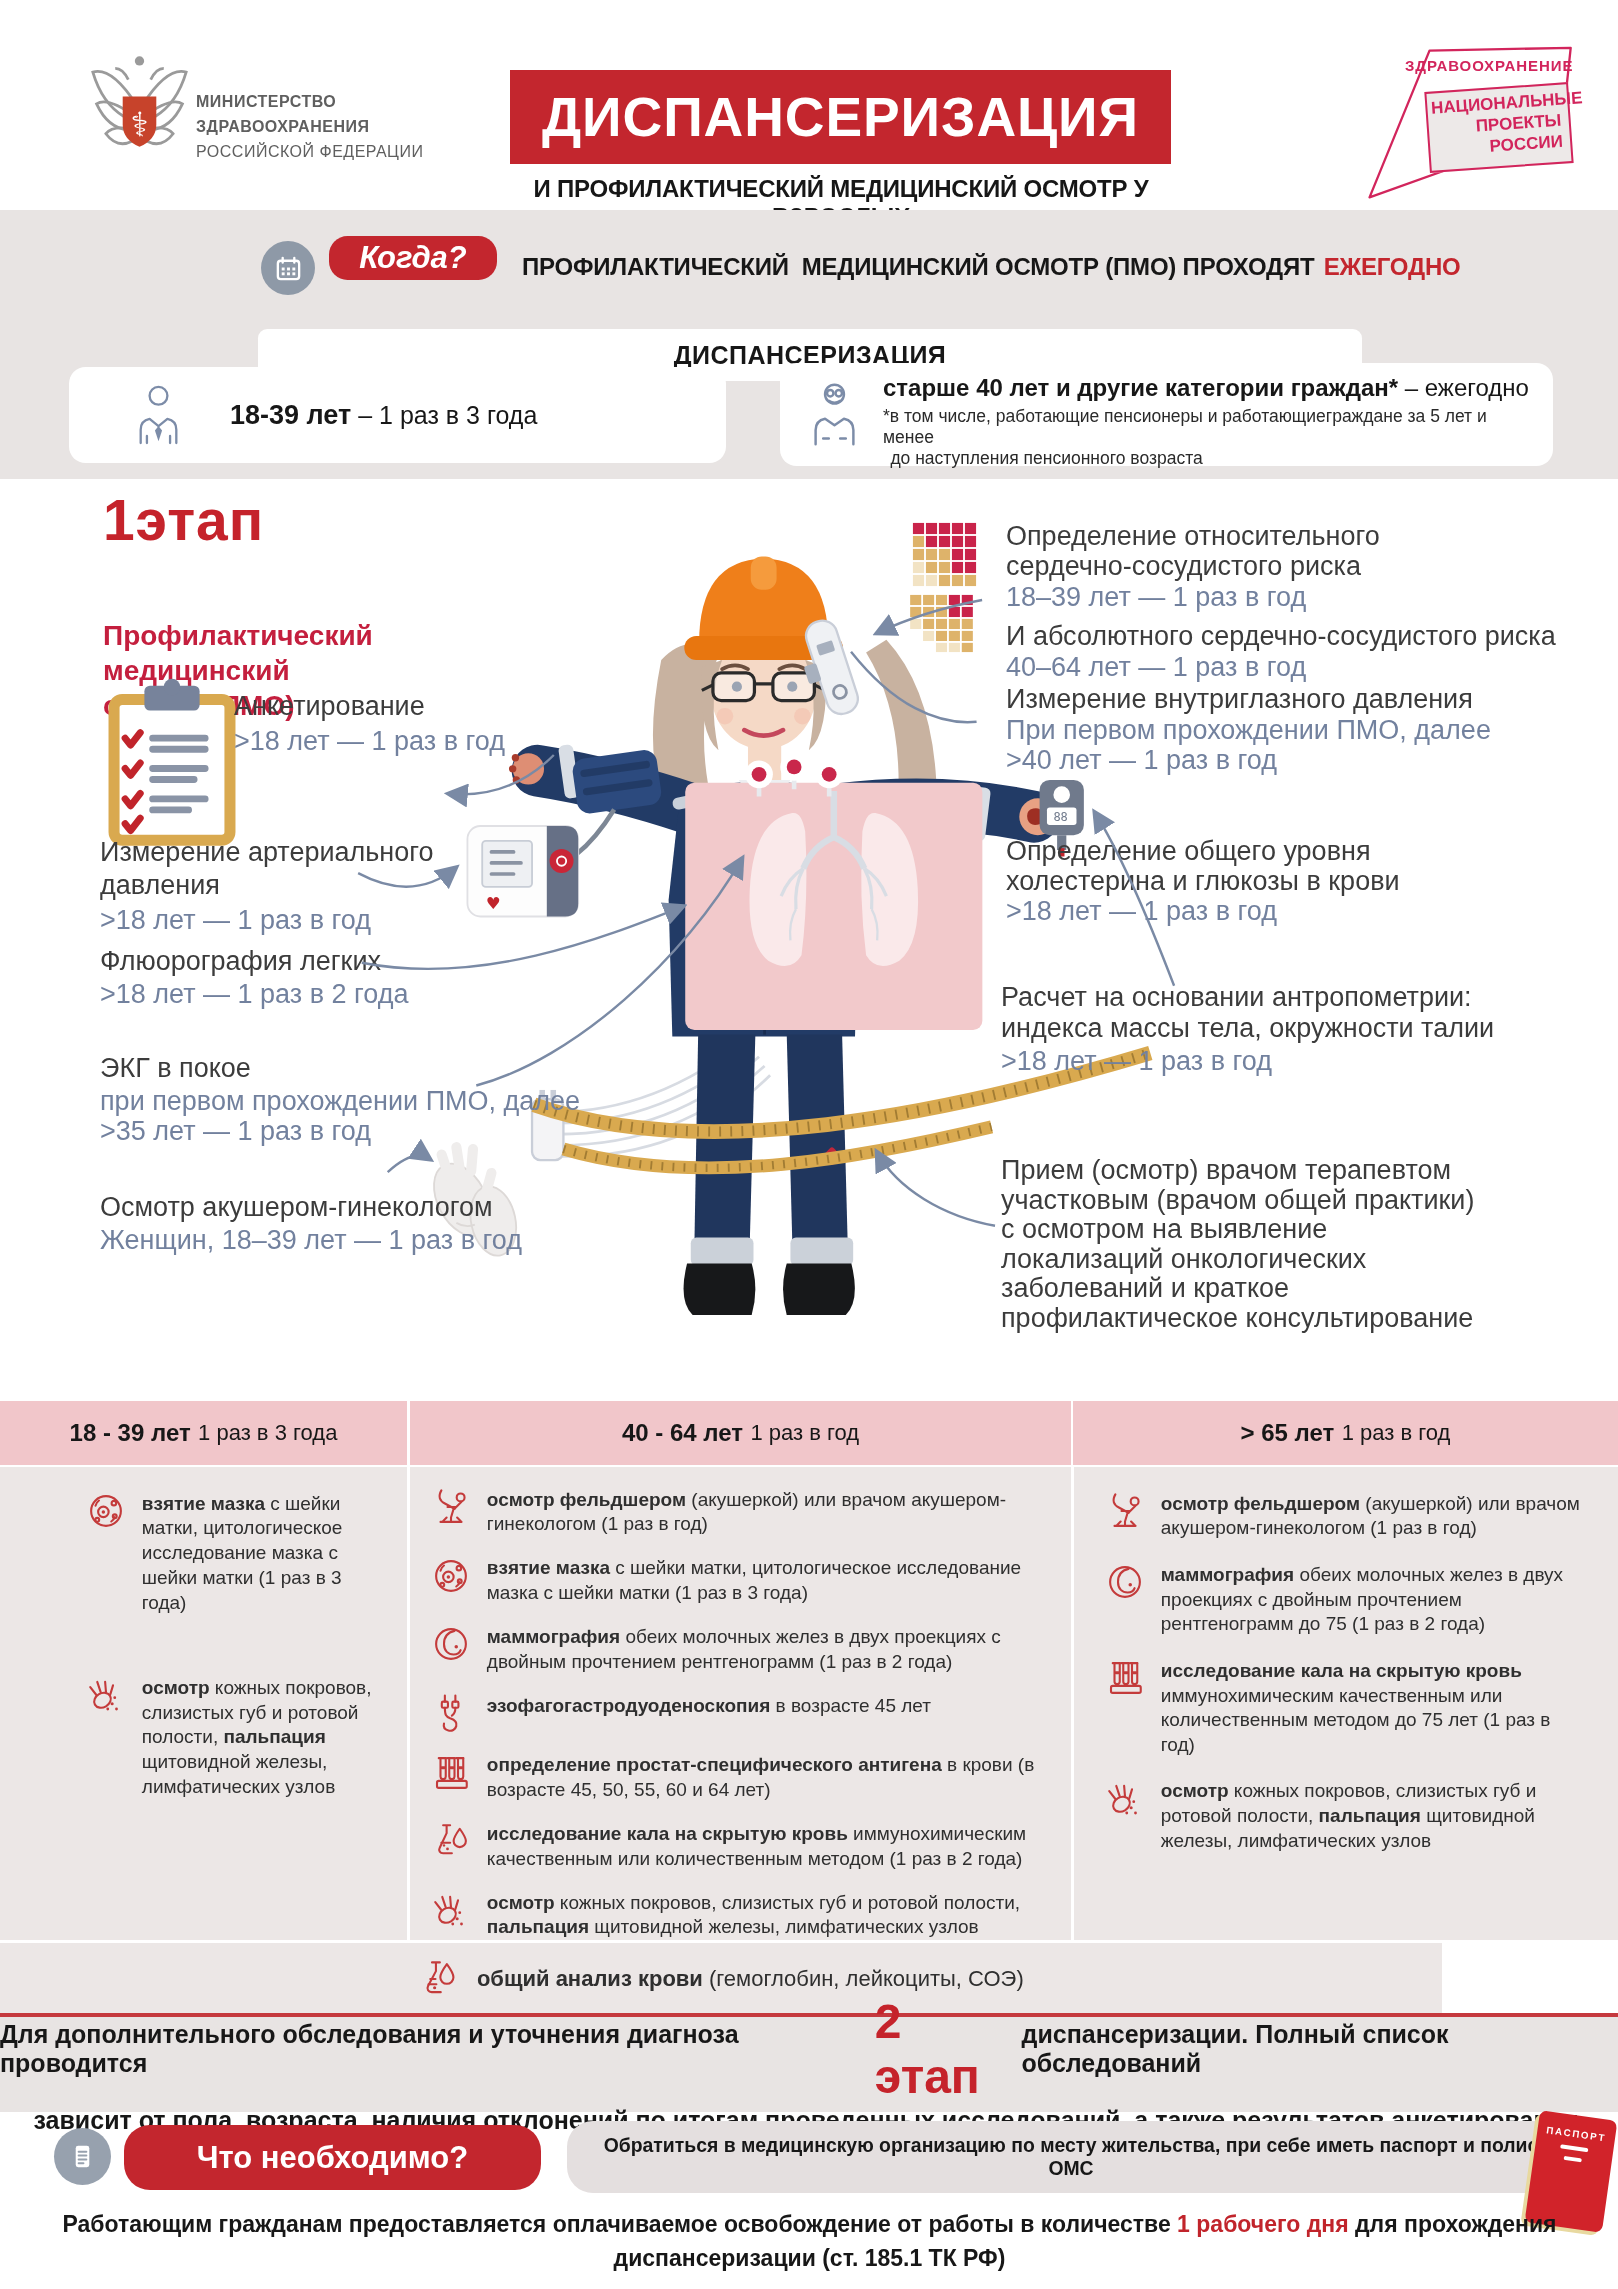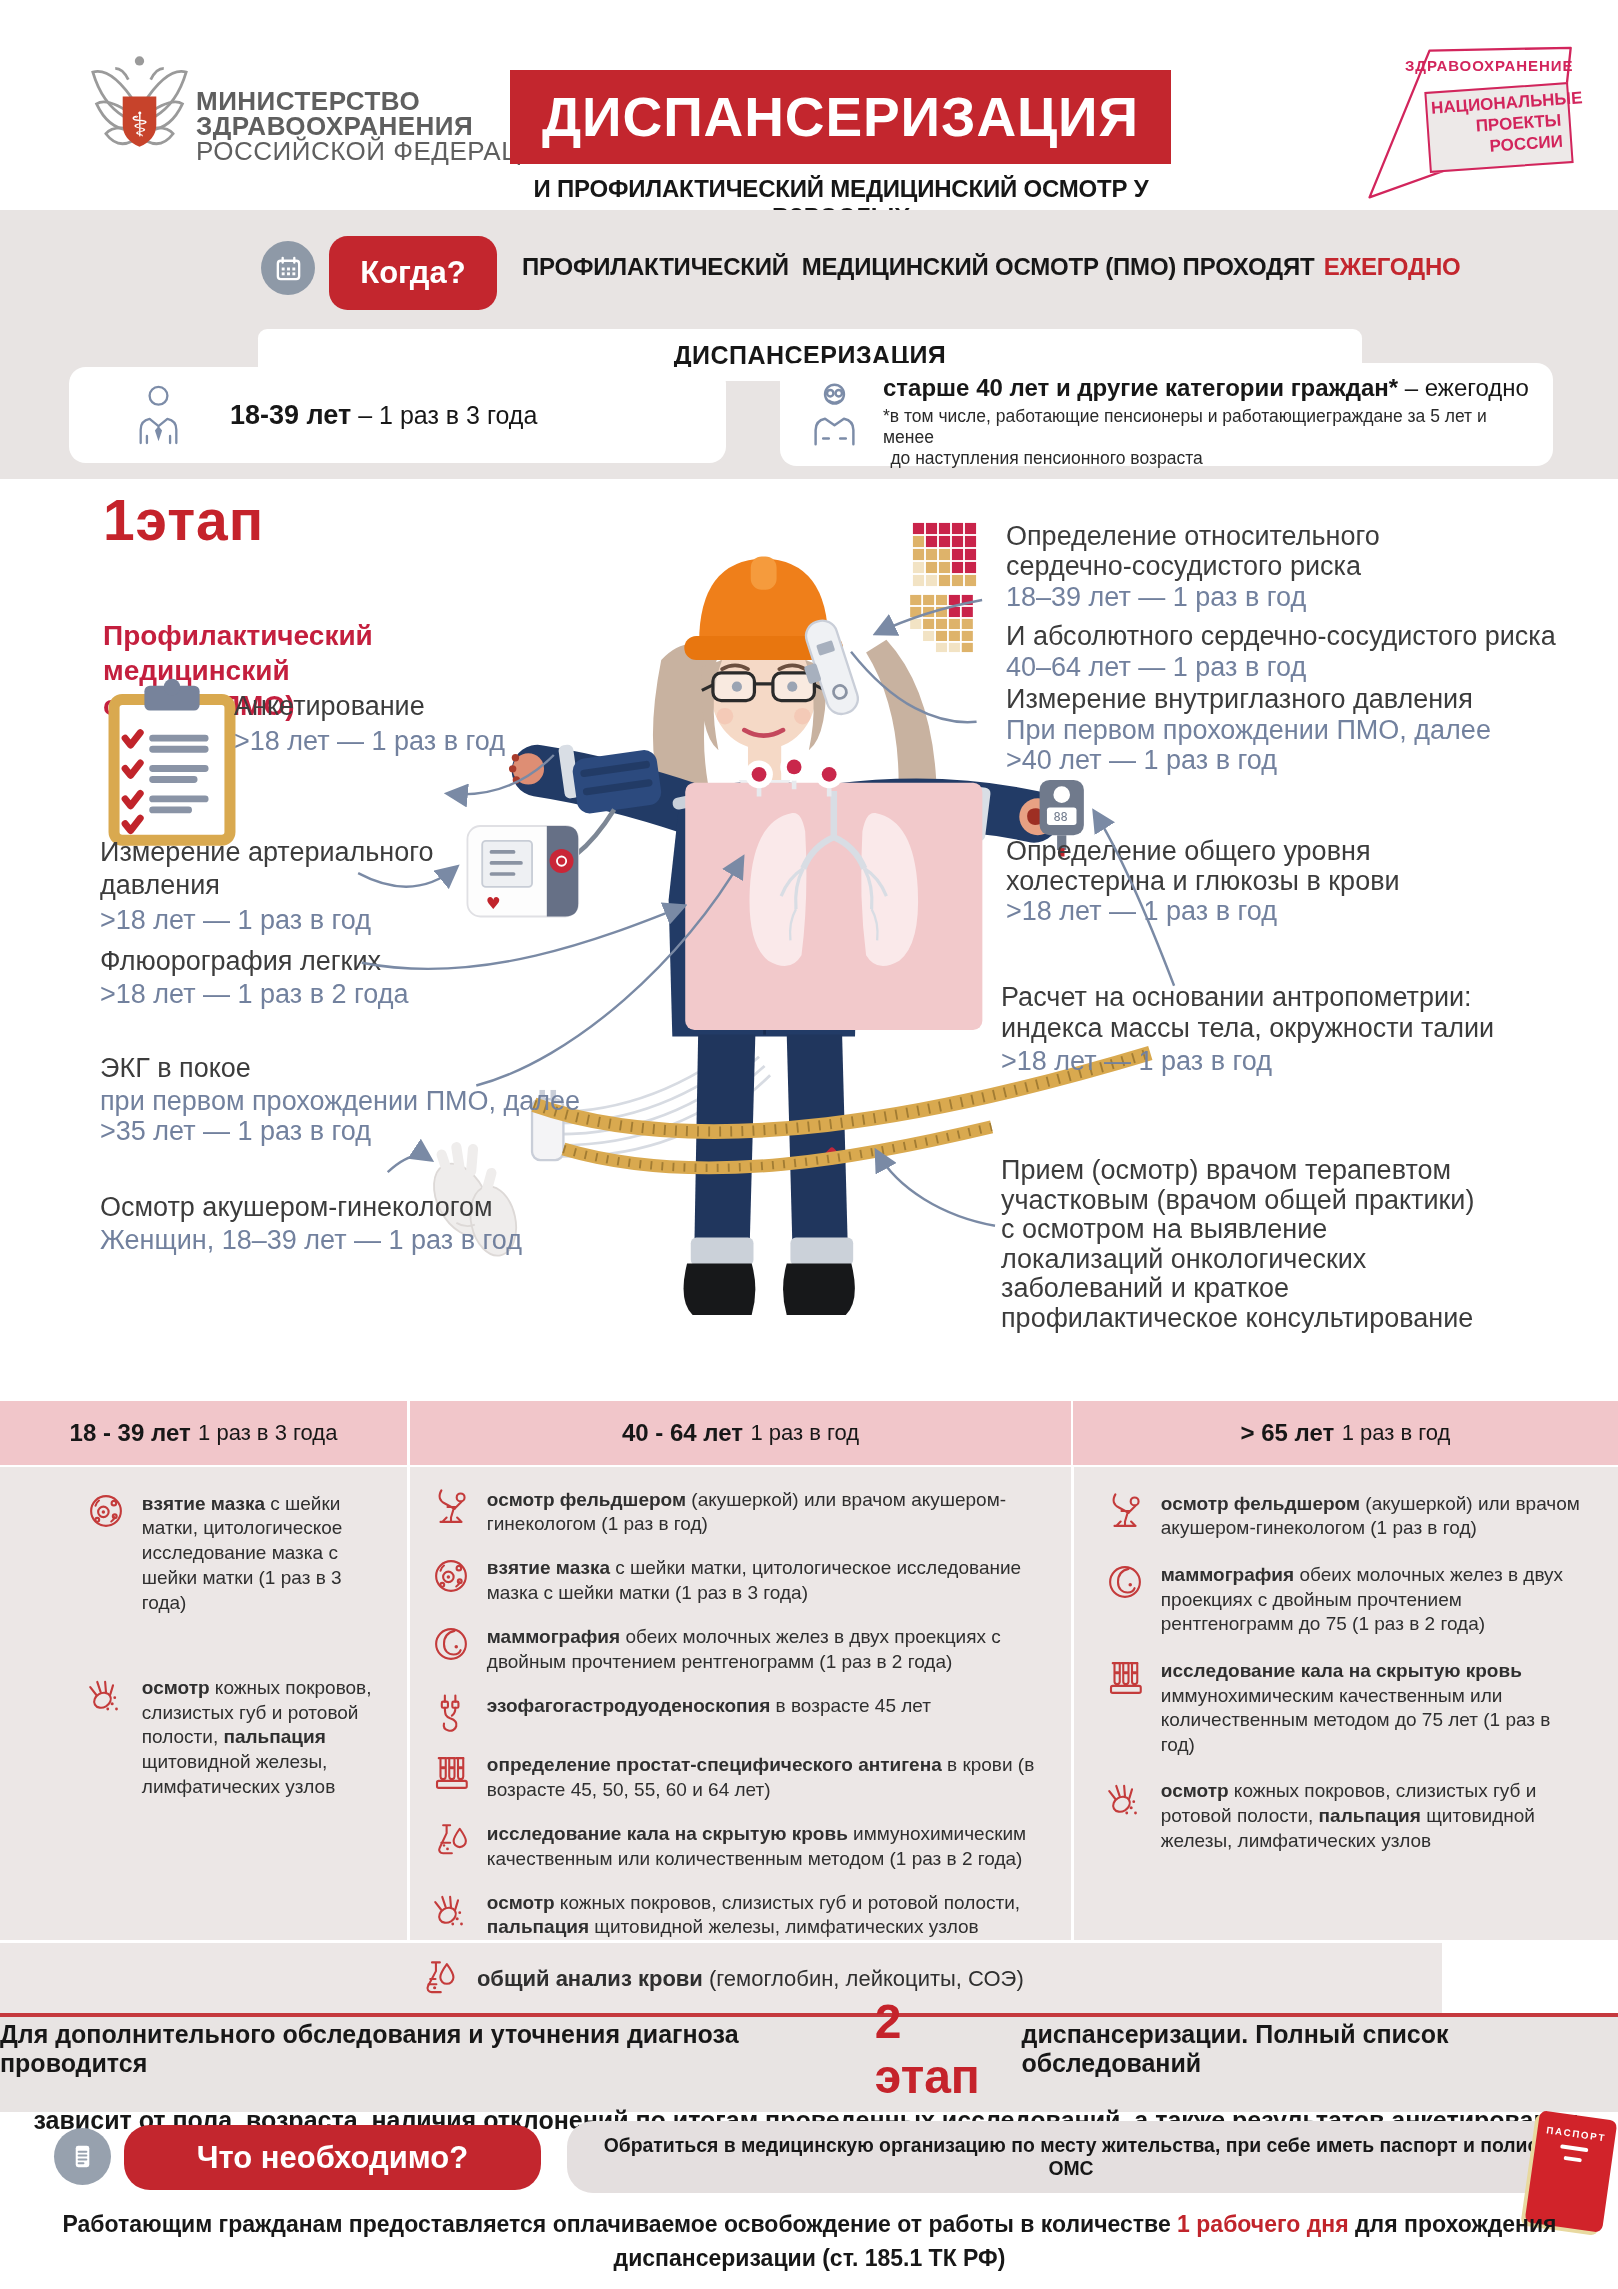--- a/index.html
+++ b/index.html
@@ -2,21 +2,21 @@
 <html style="font-size:14.8px"><head>
 <meta charset="utf-8">
 <style>
   html,body{margin:0;padding:0;background:#ffffff;}
   .page{position:relative;width:1619px;height:2290px;background:#ffffff;overflow:hidden;
         font-family:"Liberation Sans","DejaVu Sans",sans-serif;color:#2e2e2e;}
   .abs{position:absolute;}
   .pre{white-space:pre-line;}
   .b{font-weight:700;}
   
-  .ministry{font-size:26px;line-height:25px;color:#5f5f5f;letter-spacing:0.5px;}
+  .ministry{font-size:16px;line-height:25px;color:#5f5f5f;letter-spacing:0.5px;}
   .ministry .bold{font-weight:700;}
   .title-box{background:#C3262E;color:#fff;display:flex;align-items:center;justify-content:center;
              font-weight:700;font-size:55px;letter-spacing:0.9px;}
   .subtitle{font-weight:700;font-size:24px;text-align:center;color:#171717;letter-spacing:-0.2px;}
   .np-pink{color:#D2255C;}
   
   .band{background:#E8E4E3;}
   .when-btn{background:#C3262E;color:#fff;border-radius:18.5px;display:flex;align-items:center;justify-content:center;
             font-weight:700;font-size:31px;}
   .when-headline{font-weight:700;font-size:24px;color:#171717;display:flex;align-items:center;letter-spacing:-0.2px;}
@@ -117,21 +117,21 @@
         <g fill="#fff">
           <rect x="9" y="15" width="3" height="3"></rect>
             <rect x="14.5" y="15" width="3" height="3"></rect>
             <rect x="20" y="15" width="3" height="3"></rect>
           <rect x="9" y="20" width="3" height="3"></rect>
             <rect x="14.5" y="20" width="3" height="3"></rect>
             <rect x="20" y="20" width="3" height="3"></rect>
         </g>
       </svg>
     </div>
-    <div class="abs when-btn" style="left:329px;top:26px;width:168px;height:74px;">
+    <div class="abs when-btn" style="left:329px;top:26px;width:168px;height:44px;font-style:italic;">
       <span>Когда?</span>
     </div>
     <div class="abs when-headline" style="left:522px;top:26px;height:61px;">
       <span style="white-space:pre;">ПРОФИЛАКТИЧЕСКИЙ  МЕДИЦИНСКИЙ ОСМОТР (ПМО) ПРОХОДЯТ</span>
       <span class="red">ЕЖЕГОДНО</span>
     </div>
     <div class="abs white-bar" style="left:258px;top:119px;width:1104px;height:52px;">
       <span>ДИСПАНСЕРИЗАЦИЯ</span>
     </div>
 

